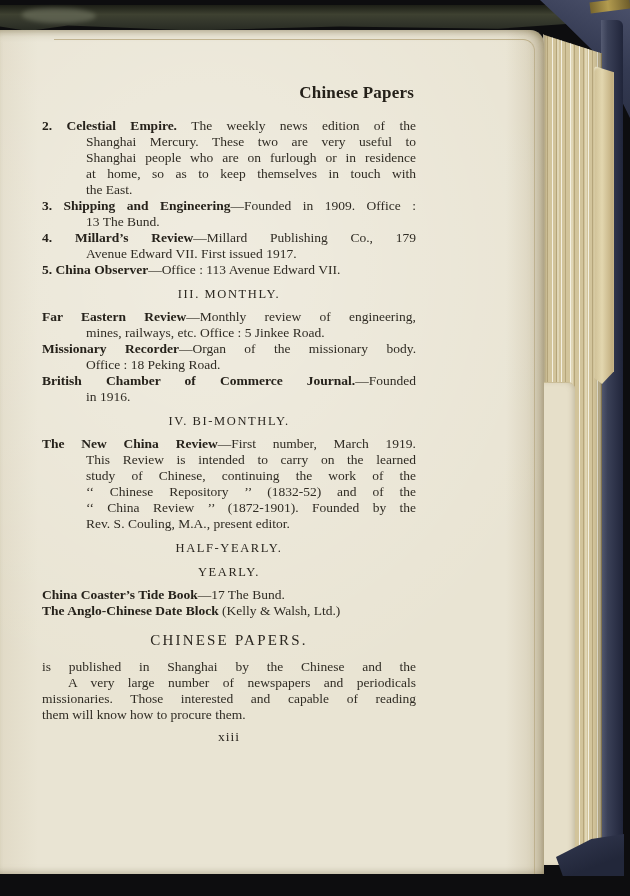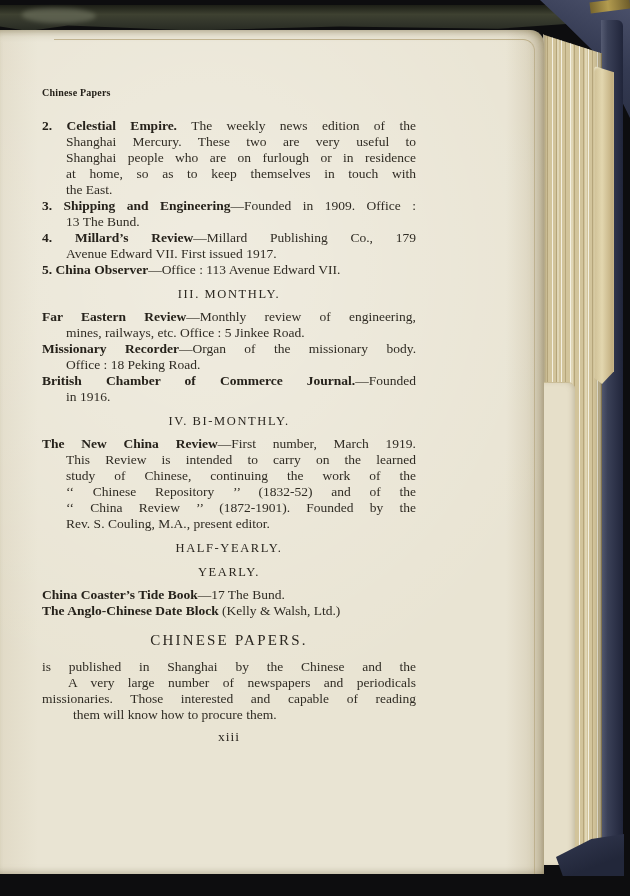--- a/index.html
+++ b/index.html
@@ -86,41 +86,41 @@
     pointer-events:none;
   }
 
   
   .textcol{
     position:absolute;left:42px;top:54px;width:374px;
     color:#302c24;font-size:13.5px;line-height:16px;
     text-rendering:optimizeLegibility;
   }
   .running-head{
-    font-weight:700;font-size:10px;line-height:18px;
-    text-align:left;color:#242019;letter-spacing:.2px;
+    font-weight:700;font-size:17px;line-height:18px;
+    text-align:right;color:#242019;letter-spacing:.2px;
     margin-bottom:16px;padding-right:2px;
   }
   .heading{
     text-align:center;font-weight:400;font-size:12.5px;line-height:16px;
     letter-spacing:1.6px;color:#2b2720;margin:8px 0 7px;
   }
   .heading.big{
     font-size:15px;line-height:18px;letter-spacing:2.2px;margin:12px 0 10px;
   }
   .entry{margin:0;}
   .line{
     text-align:justify;text-align-last:justify;
   }
-  .line.cont{margin-left:24px;}
+  .line.cont{margin-left:44px;}
   .line.last{text-align-last:left;}
   .b{font-weight:700;color:#26221b;}
   .pline{text-align:justify;text-align-last:justify;}
   .pline.findent{text-indent:26px;}
-  .pline.last{text-align-last:left;margin-left:31px;}
+  .pline.last{text-align-last:left;}
   .folio{
     text-align:center;margin-top:6px;letter-spacing:1px;color:#2b2720;
   }
 </style>
 </head>
 <body>
 
 <div class="scene">
   <div class="cover-top"></div>
   <div class="cover-worn"></div>

